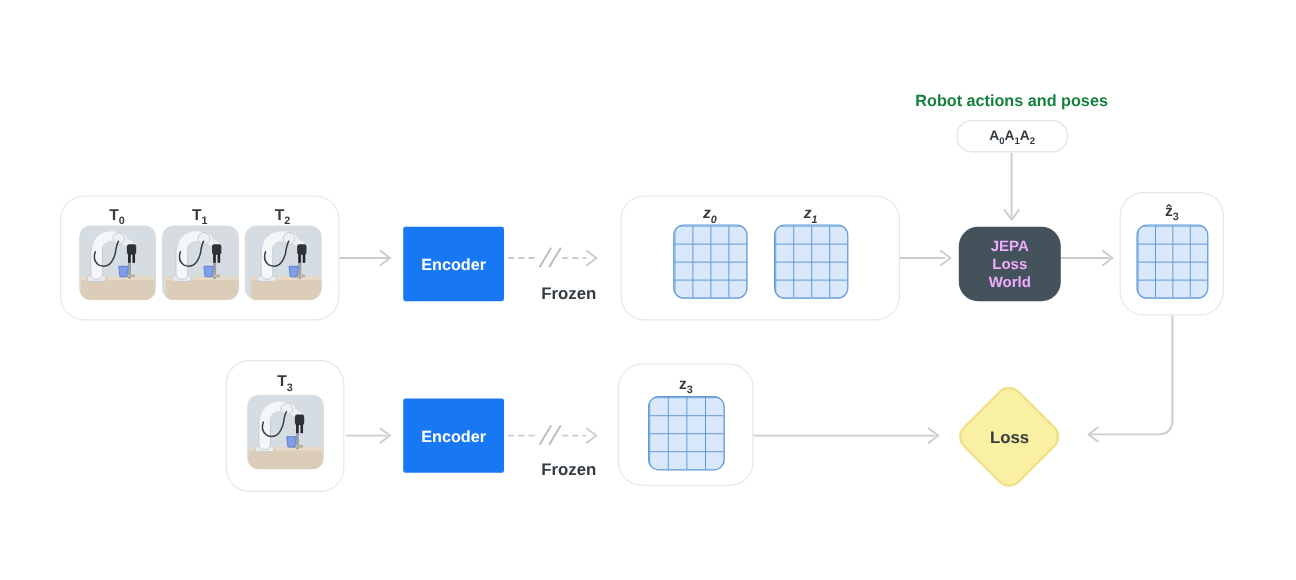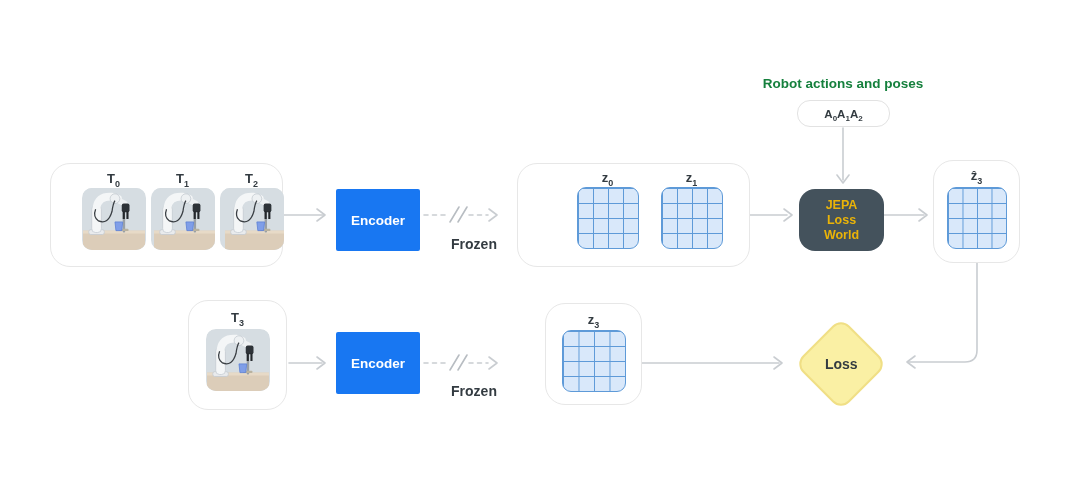--- a/index.html
+++ b/index.html
@@ -8,21 +8,21 @@
     font-family:"Liberation Sans","DejaVu Sans",sans-serif;color:#333b41;
   }
   #connectors{position:absolute;left:0;top:0;width:1080px;height:483px;z-index:0;}
   .node{position:absolute;z-index:1;box-sizing:border-box;}
 
   
   .container-box{
     background:#fff;border:1.5px solid #e7e7e7;border-radius:20px;
     display:flex;flex-direction:column;align-items:center;
   }
-  .row{display:flex;flex-direction:row;justify-content:center;gap:5px;padding-left:32px;}
+  .row{display:flex;flex-direction:row;justify-content:center;gap:5px;}
 
   .lbl{font-weight:bold;font-size:13px;color:#333b41;line-height:18px;text-align:center;}
   .lbl sub{font-size:9px;line-height:0;}
 
   
   .phototile{width:64px;height:62px;border-radius:10px;overflow:hidden;background:#d6dde2;}
   .phototile svg{display:block;width:100%;height:100%;}
   .pose-1 svg use{transform:translateX(2px);}
   .pose-2 svg use{transform:translateX(4px);}
   .pose-3 svg use{transform:translateY(1px);}
@@ -41,21 +41,21 @@
   .encoder{
     width:84px;height:62px;border-radius:2px;background:#1877f2;
     display:flex;align-items:center;justify-content:center;
     color:#fff;font-weight:bold;font-size:13.5px;
   }
   .frozen{width:90px;text-align:center;font-weight:bold;font-size:14px;color:#333b41;}
 
   .jepa{
     width:85px;height:62px;border-radius:16px;background:#44525c;
     display:flex;align-items:center;justify-content:center;text-align:center;
-    color:#eab308;font-weight:bold;font-size:12.5px;line-height:1.2;
+    color:#f0abfc;font-weight:bold;font-size:12.5px;line-height:1.2;
   }
   .jepa span{display:block;}
 
   .actions-title{width:200px;text-align:center;font-weight:bold;font-size:13.5px;color:#15803d;}
   .a-box{
     width:93px;height:27px;border-radius:13px;border:1.5px solid #e2e2e2;background:#fff;
     display:flex;align-items:center;justify-content:center;gap:0;
   }
   .a-box .lbl{font-size:11.5px;}
   .a-box .lbl sub{font-size:8px;}
@@ -169,21 +169,21 @@
     </div>
   </div>
 
   <div class="node encoder" style="left:336px;top:189px;">
       <span>Encoder</span>
     </div>
 
   <div class="node frozen" style="left:429px;top:236px;">Frozen</div>
 
   <div class="node container-box" style="left:517px;top:163px;width:233px;height:104px;">
-    <div class="row" style="margin-top:5px;gap:22px;">
+    <div class="row" style="margin-top:5px;gap:22px;font-style:italic;">
       <div>
         <div class="lbl"><span>z</span><sub>0</sub></div>
         <div class="grid" style="width:60px;height:60px;"></div>
       </div>
       <div>
         <div class="lbl"><span>z</span><sub>1</sub></div>
         <div class="grid" style="width:60px;height:60px;"></div>
       </div>
     </div>
   </div>
@@ -217,21 +217,21 @@
         </svg>
       </div>
   </div>
 
   <div class="node encoder" style="left:336px;top:332px;">
       <span>Encoder</span>
     </div>
 
   <div class="node frozen" style="left:429px;top:383px;">Frozen</div>
 
-  <div class="node container-box" style="left:545px;top:303px;width:97px;height:102px;">
+  <div class="node container-box" style="left:515px;top:303px;width:113px;height:102px;">
     <div class="lbl" style="margin-top:7px;"><span>z</span><sub>3</sub></div>
     <div class="grid" style="width:62px;height:60px;margin-top:1px;"></div>
   </div>
 
   <div class="node loss" style="left:808px;top:331px;">
     <span>Loss</span>
   </div>
 
 </div>
 

